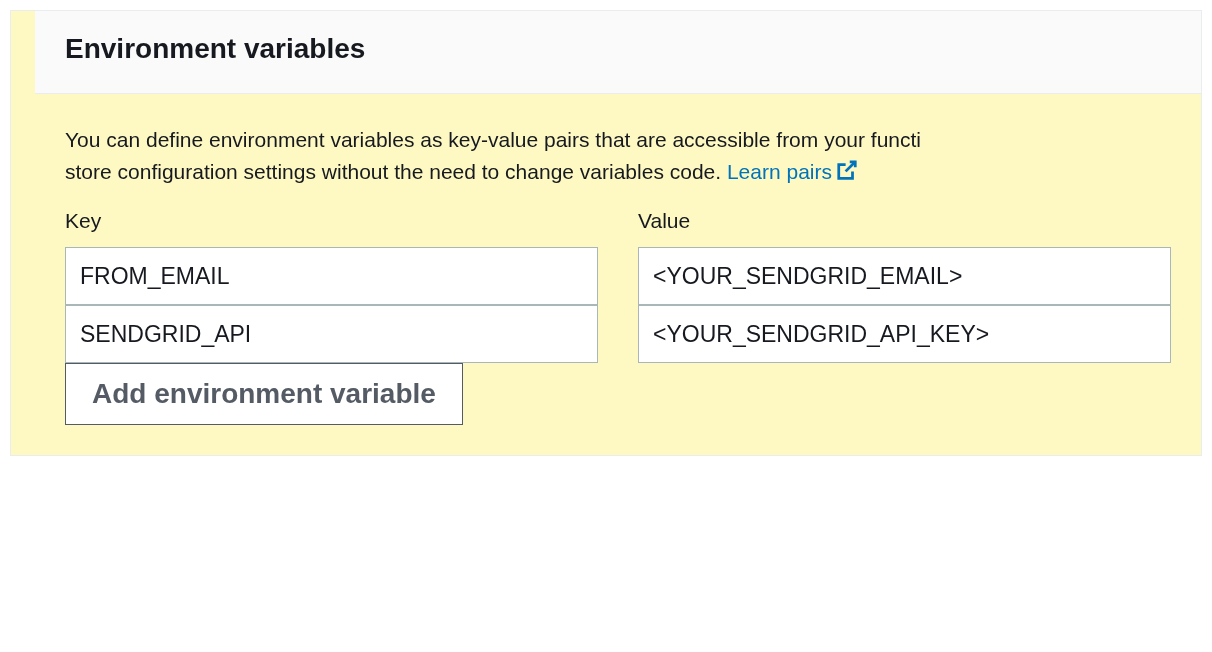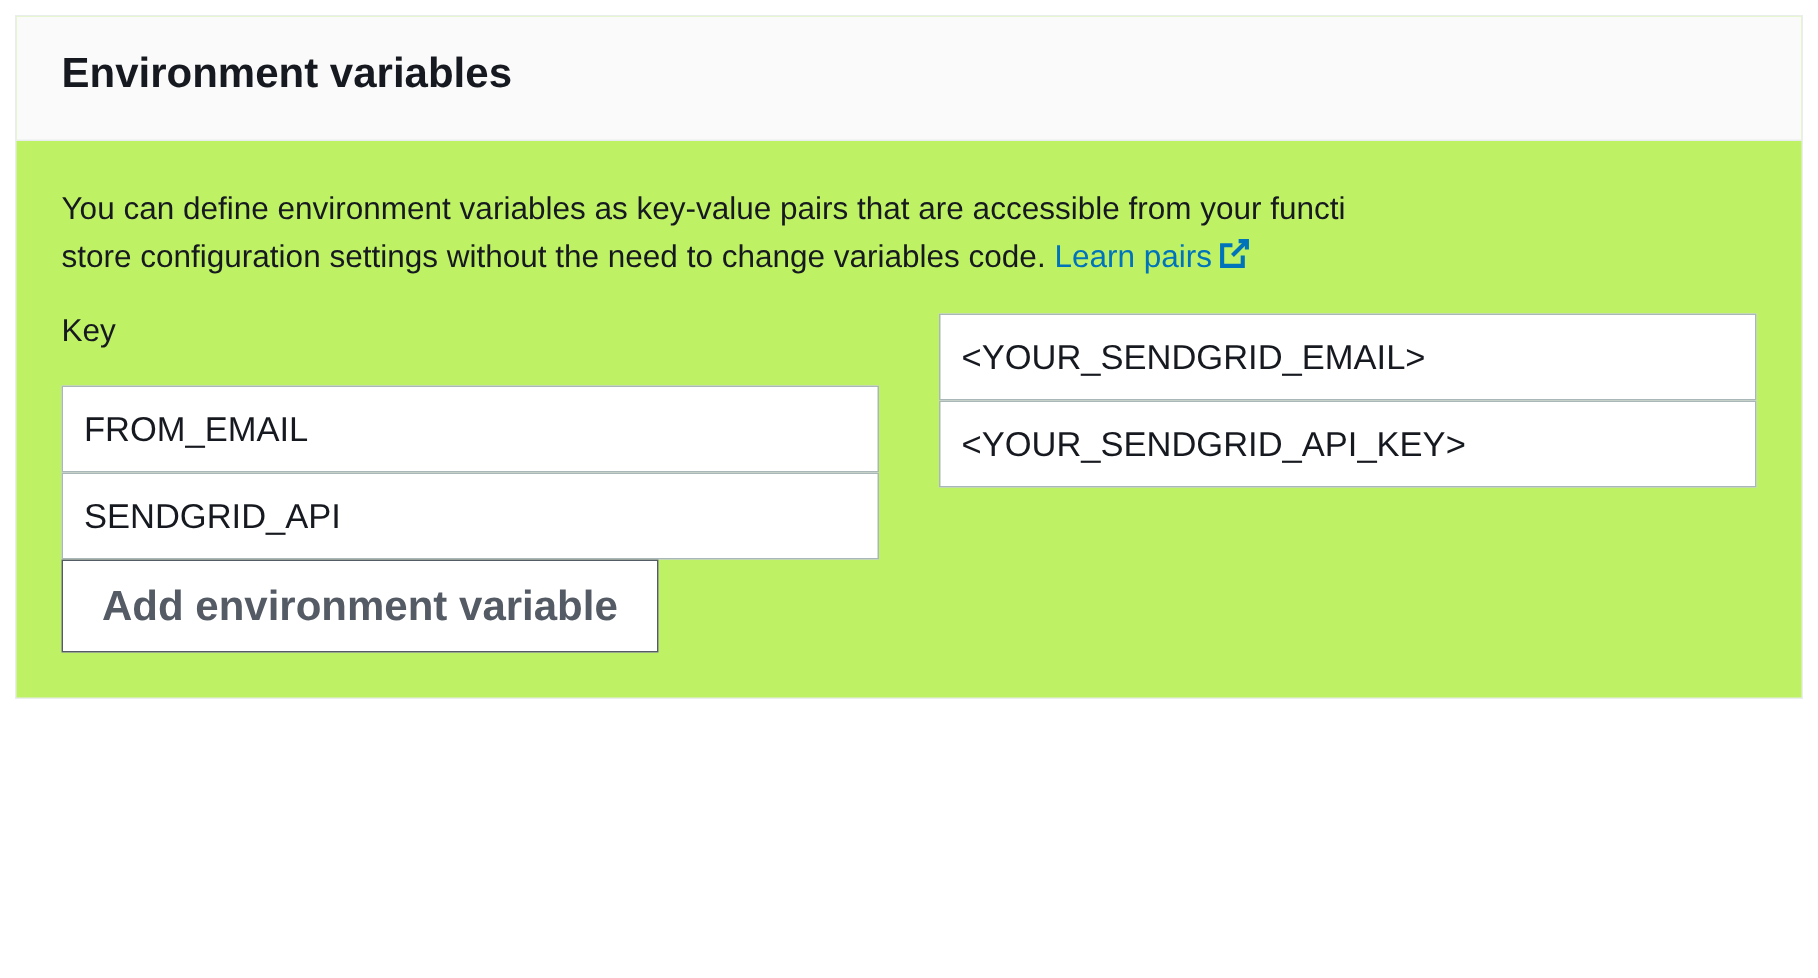--- a/index.html
+++ b/index.html
@@ -10,21 +10,22 @@
     body {
       font-family: "Amazon Ember", "Helvetica Neue", Helvetica, Arial, sans-serif;
       background: #ffffff;
       color: #16191f;
       font-size: 14px;
     }
     .panel {
       border: 1px solid #eaeded;
       border-top: 1px solid #eaeded;
       margin: 10px;
-      background: #bef264;
+      background: #fef9c3;
+      padding-left: 24px;
     }
     .panel-header {
       background: #fafafa;
       padding: 22px 30px 28px 30px;
       border-bottom: 1px solid #eaeded;
     }
     .panel-title {
       font-size: 28px;
       font-weight: 700;
       color: #16191f;
@@ -52,21 +53,21 @@
       display: flex;
       gap: 40px;
     }
     .col {
       flex: 1;
       min-width: 0;
     }
     .col-label {
       font-size: 21px;
       color: #16191f;
-      margin-bottom: 24px;
+      margin-bottom: 14px;
       font-weight: 400;
     }
     .text-input {
       width: 100%;
       height: 58px;
       border: 1px solid #aab7b8;
       padding: 0 14px;
       font-size: 23px;
       color: #16191f;
       background: #ffffff;
@@ -101,20 +102,21 @@
             </svg></span></a>
     </p>
 
     <div class="columns">
       <div class="col">
         <div class="col-label">Key</div>
         <input type="text" class="text-input" value="FROM_EMAIL" style="">
         <input type="text" class="text-input" value="SENDGRID_API" style="">
       </div>
       <div class="col">
+        <div class="col-label">Value</div>
         <input type="text" class="text-input" value="&lt;YOUR_SENDGRID_EMAIL&gt;" style="">
         <input type="text" class="text-input" value="&lt;YOUR_SENDGRID_API_KEY&gt;" style="">
       </div>
     </div>
 
     <button class="add-button">Add environment variable</button>
   </div>
 </div>
 
 </body></html>

